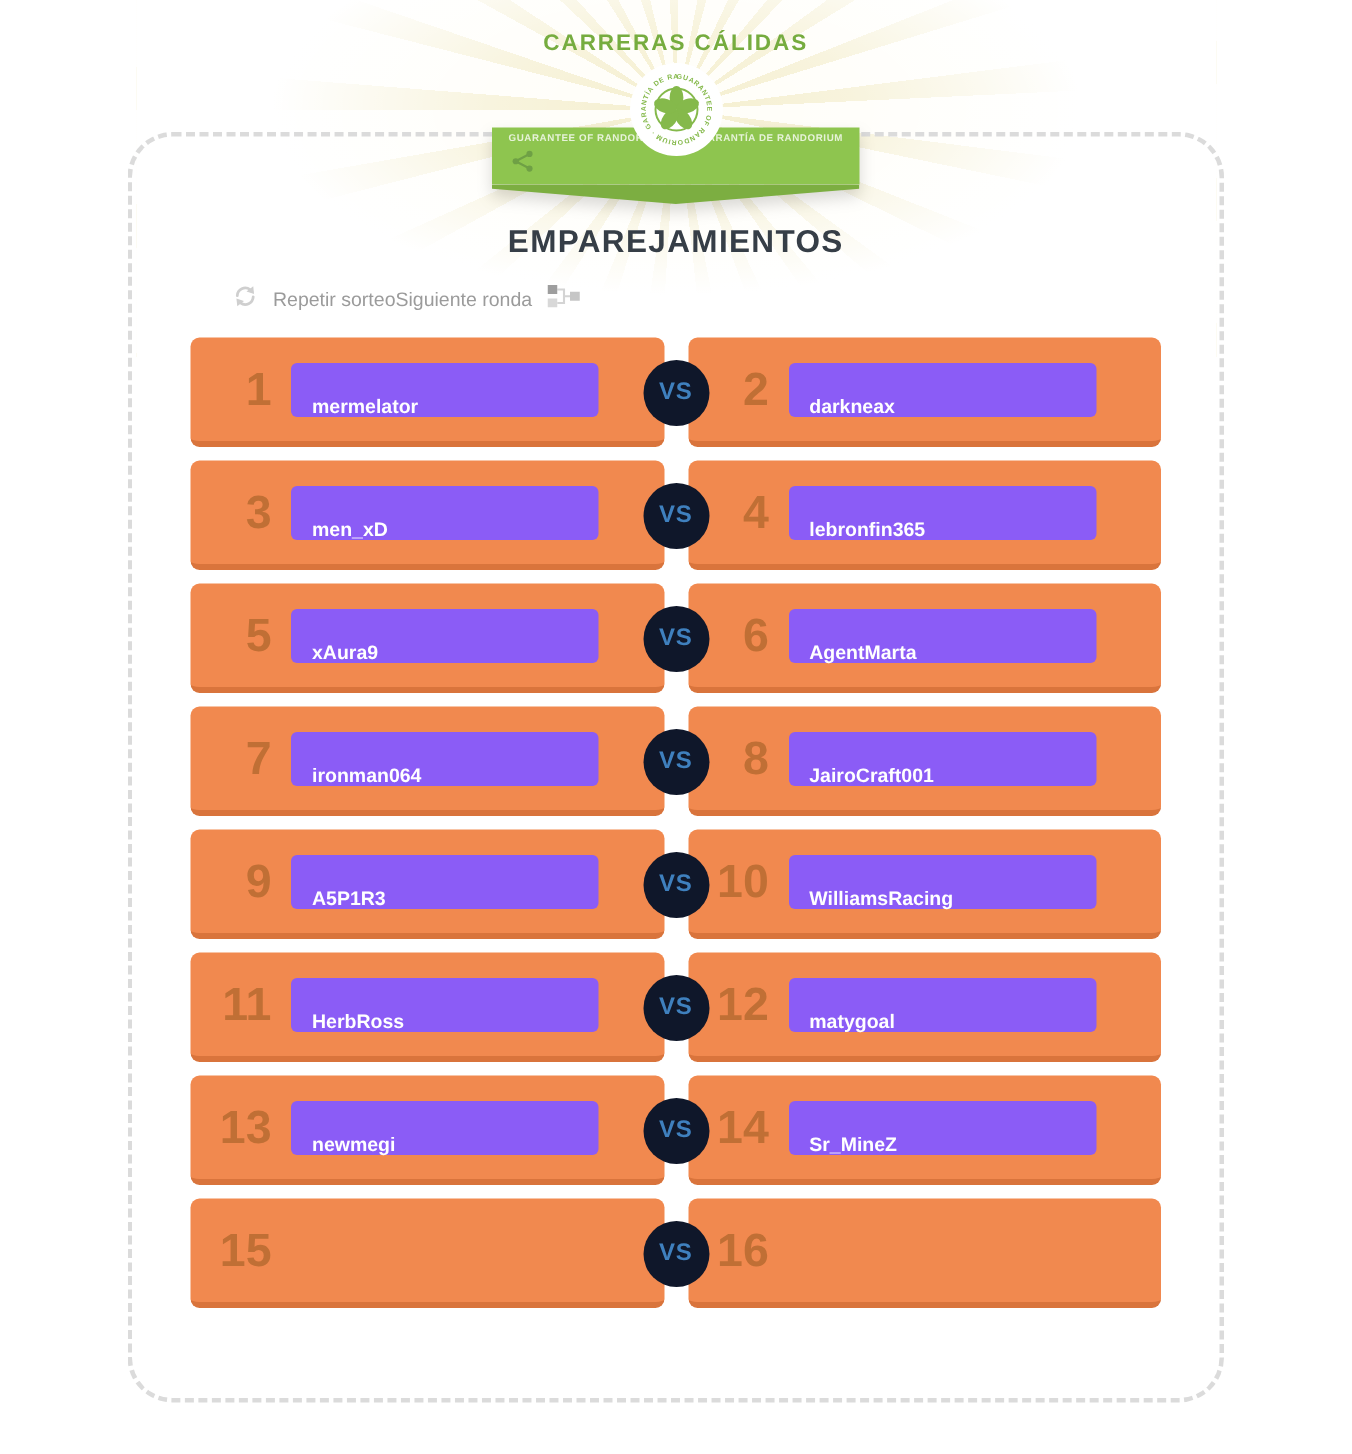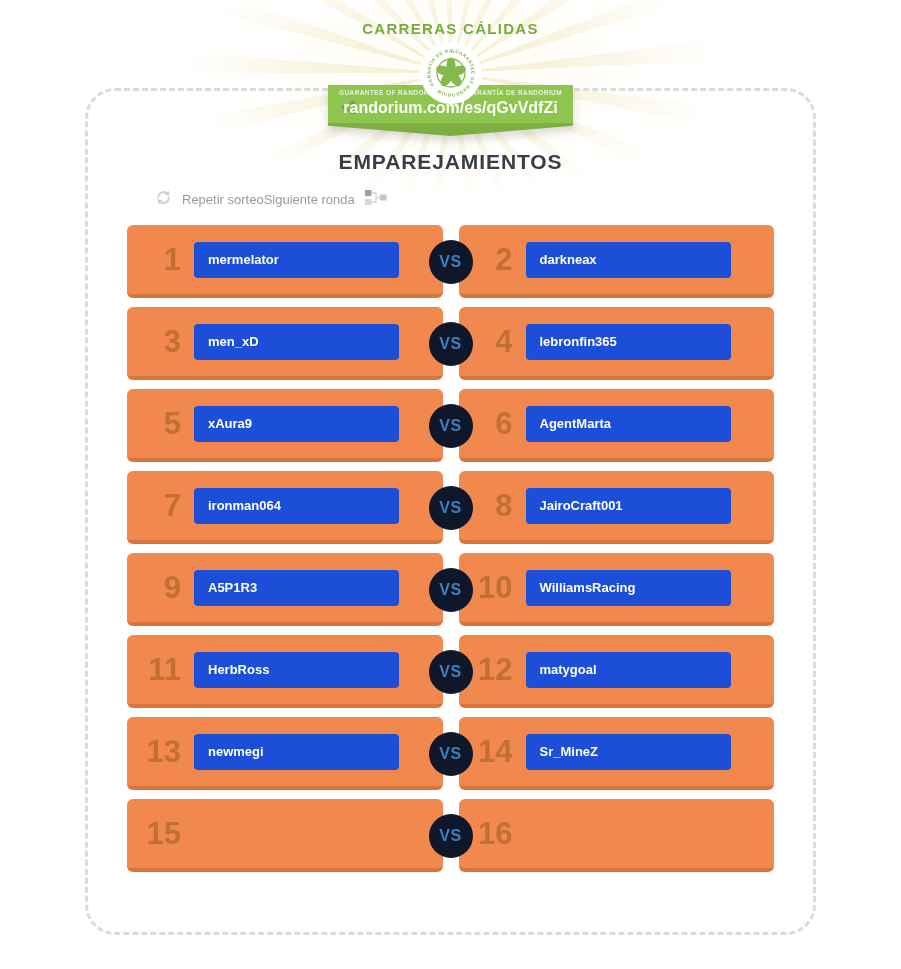--- a/index.html
+++ b/index.html
@@ -23,22 +23,22 @@
     font-size:21px;font-weight:bold;letter-spacing:0.9px;}
   .controls{display:flex;align-items:center;justify-content:flex-start;margin:15px 28px 0;}
   .control{display:flex;align-items:center;gap:10px;color:#9B9B9B;font-size:13px;cursor:pointer;}
 
   .matches-list{margin-top:16px;}
   .match-row{position:relative;display:flex;gap:16px;margin-bottom:9px;}
   .match-card{flex:1;height:73px;background:#F1894F;border-radius:6px;
     border-bottom:4px solid #D9743C;display:flex;align-items:center;padding:0 20px 0 14px;box-sizing:border-box;}
   .seed{width:40px;text-align:right;font-size:31px;font-weight:bold;color:#C06F35;
     margin-right:13px;flex:none;line-height:1;}
-  .pname-box{width:205px;height:36px;background:#1d4ed8;border-radius:4px;
-    display:flex;align-items:center;padding:0 14px;box-sizing:border-box;flex:none;}
+  .pname-box{width:205px;height:36px;background:#8b5cf6;border-radius:4px;
+    display:flex;align-items:flex-end;padding:0 14px;box-sizing:border-box;flex:none;}
   .pname{color:#ffffff;font-size:13px;font-weight:bold;white-space:nowrap;}
   .vs-circle{position:absolute;left:50%;top:50%;transform:translate(-50%,-50%);
     width:44px;height:44px;border-radius:50%;background:#0f172a;z-index:2;
     display:flex;align-items:center;justify-content:center;}
   .vs-label{color:#3F80BE;font-weight:bold;font-size:16px;letter-spacing:0.5px;}
 
   
   .ribbon-wrap{position:absolute;left:328px;top:85px;width:245px;z-index:3;
     filter:drop-shadow(0 5px 5px rgba(0,0,0,0.15));}
   .ribbon-main{position:relative;height:38px;background:#8EC54F;}
@@ -241,21 +241,20 @@
         <span>GARANTÍA DE RANDORIUM</span>
       </div>
       <span class="share-btn">
         <svg width="15" height="15" viewBox="0 0 16 16">
           <path d="M3 8 L12.8 2.8 M3 8 L12.8 13.2" stroke="#6FA045" stroke-width="1.6" fill="none"></path>
           <circle cx="12.8" cy="2.8" r="2.2" fill="#6FA045"></circle>
           <circle cx="12.8" cy="13.2" r="2.2" fill="#6FA045"></circle>
           <circle cx="3" cy="8" r="2.2" fill="#6FA045"></circle>
         </svg>
       </span>
-      <div class="url-row">randorium.com/es/qGvVdfZi</div>
     </div>
     <div class="ribbon-tail"></div>
   </div>
 
   <div class="badge">
     <svg width="62" height="62" viewBox="0 0 62 62">
       <circle cx="31" cy="31" r="31" fill="#ffffff"></circle>
       <defs>
           <path id="ringPath" d="M31 10.5 a20.5 20.5 0 1 1 -0.02 0"></path>
         </defs>

